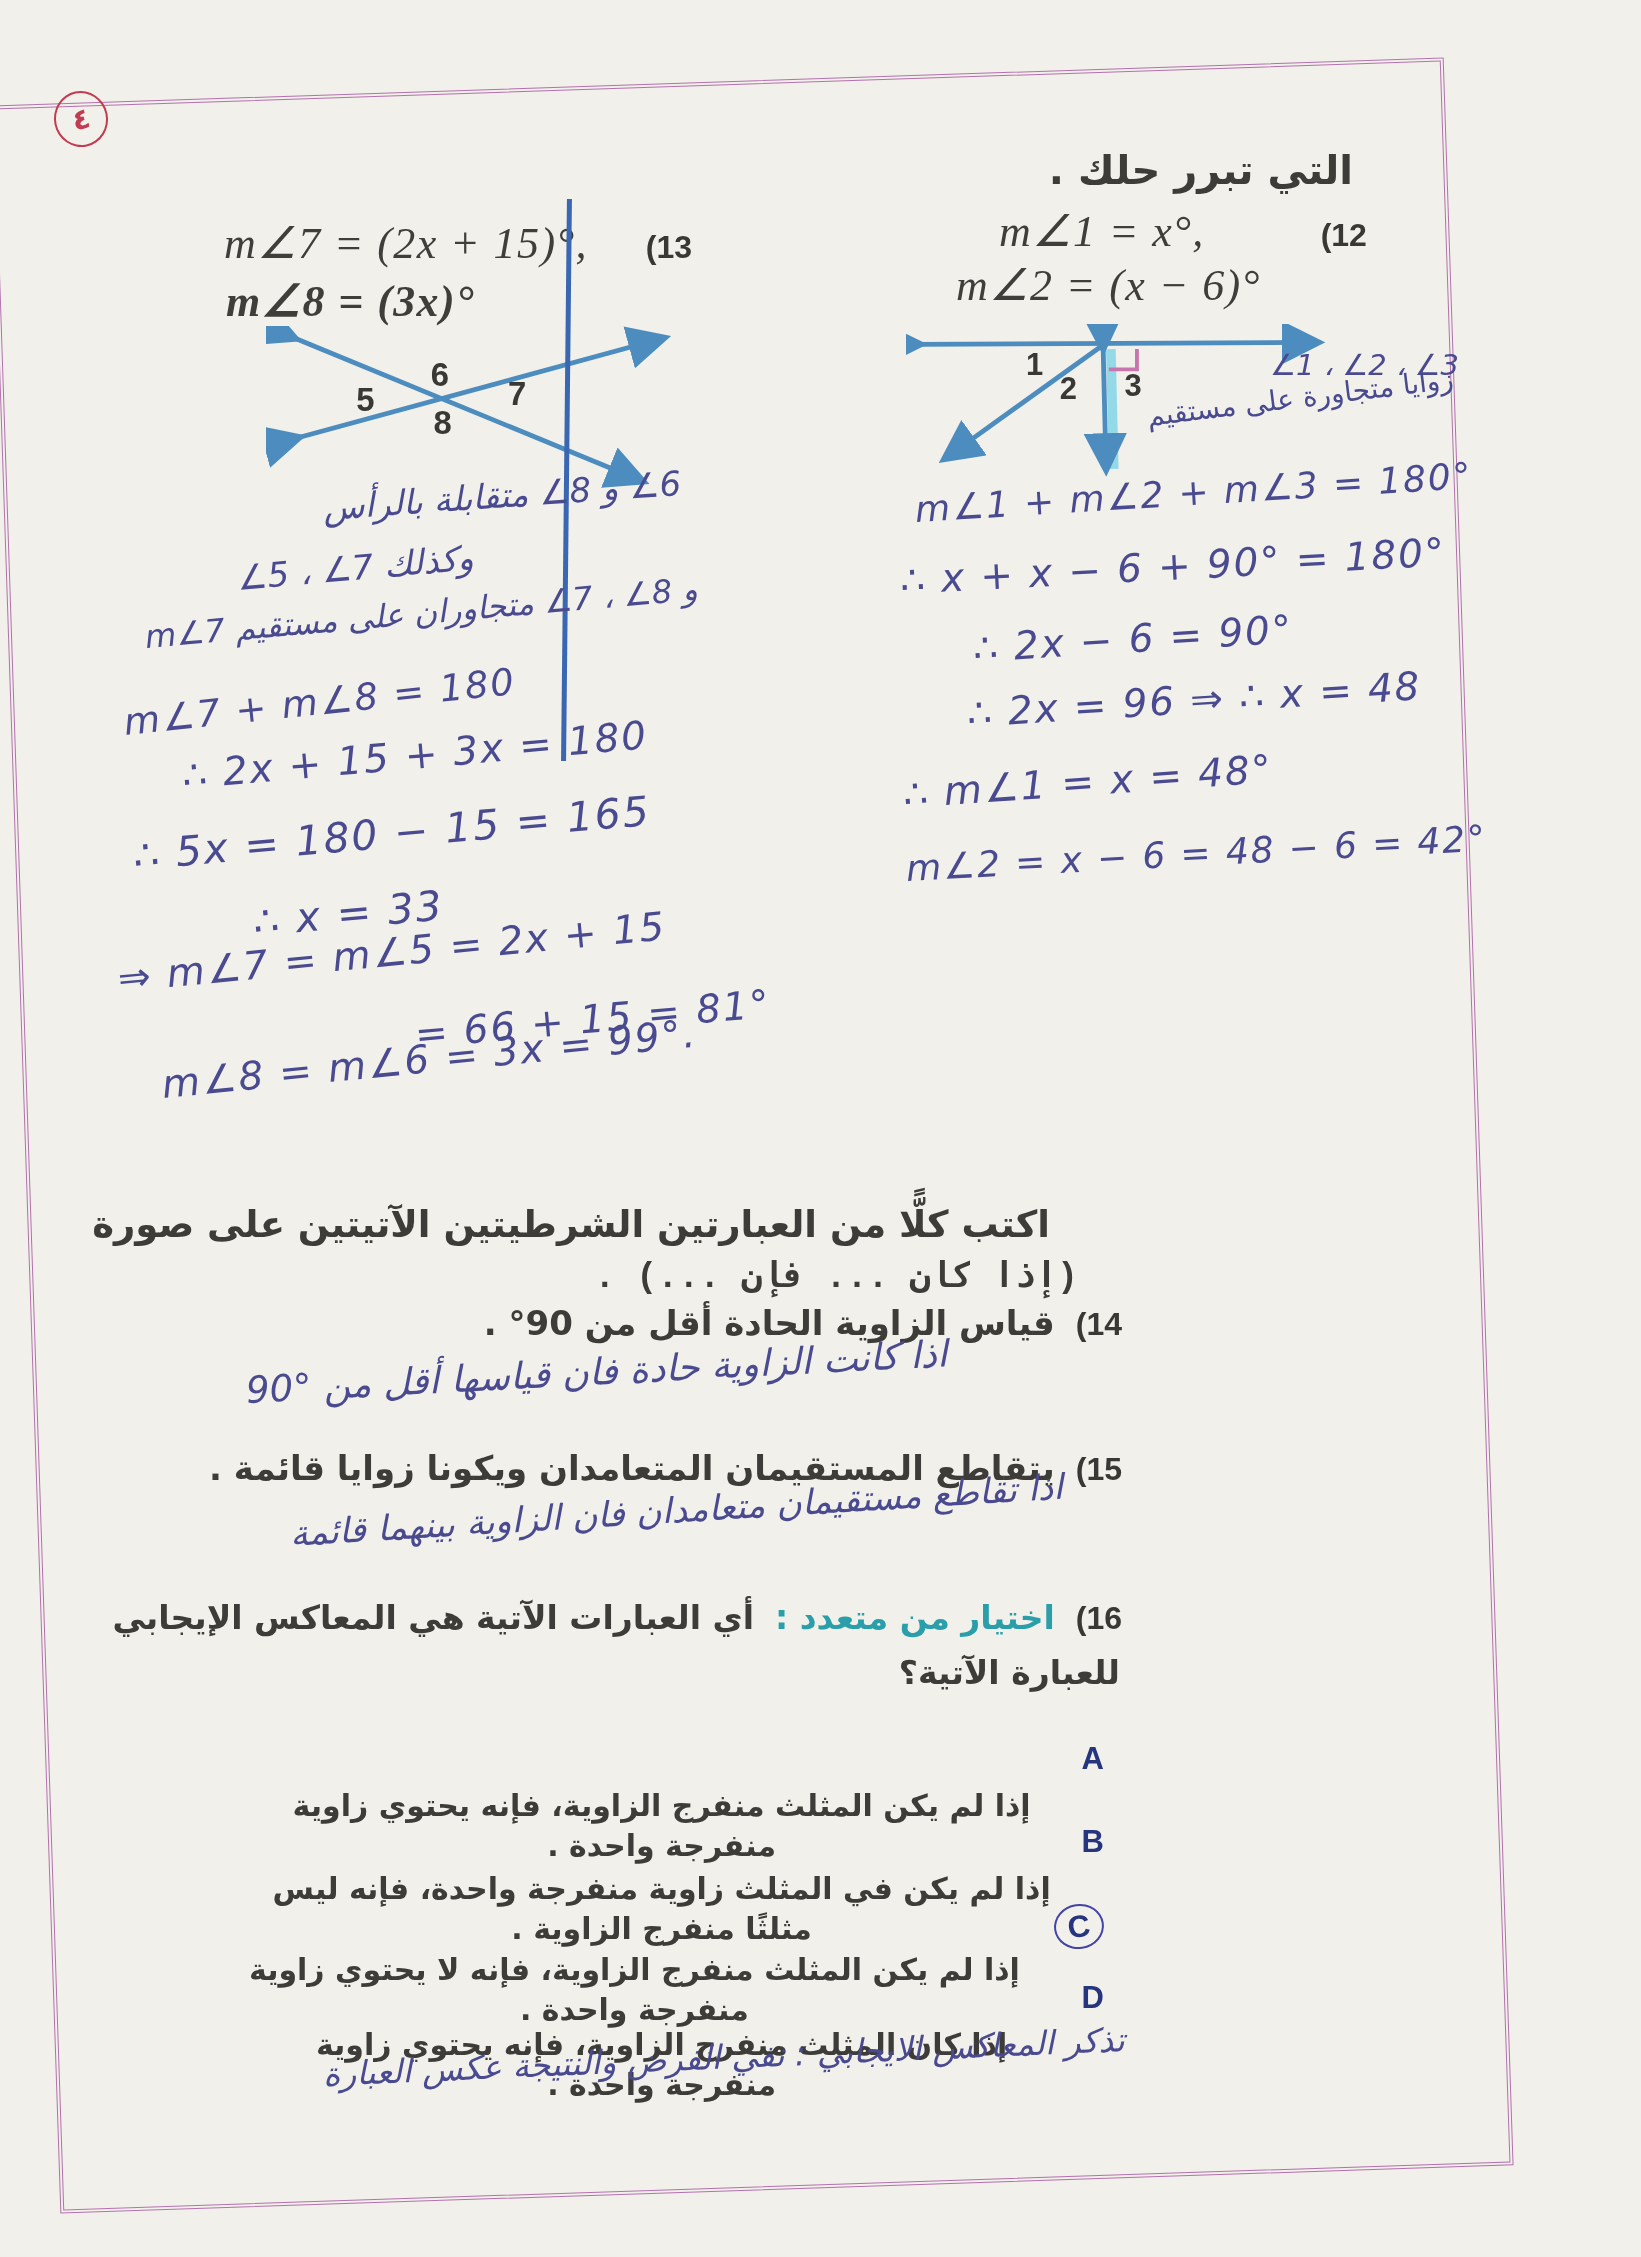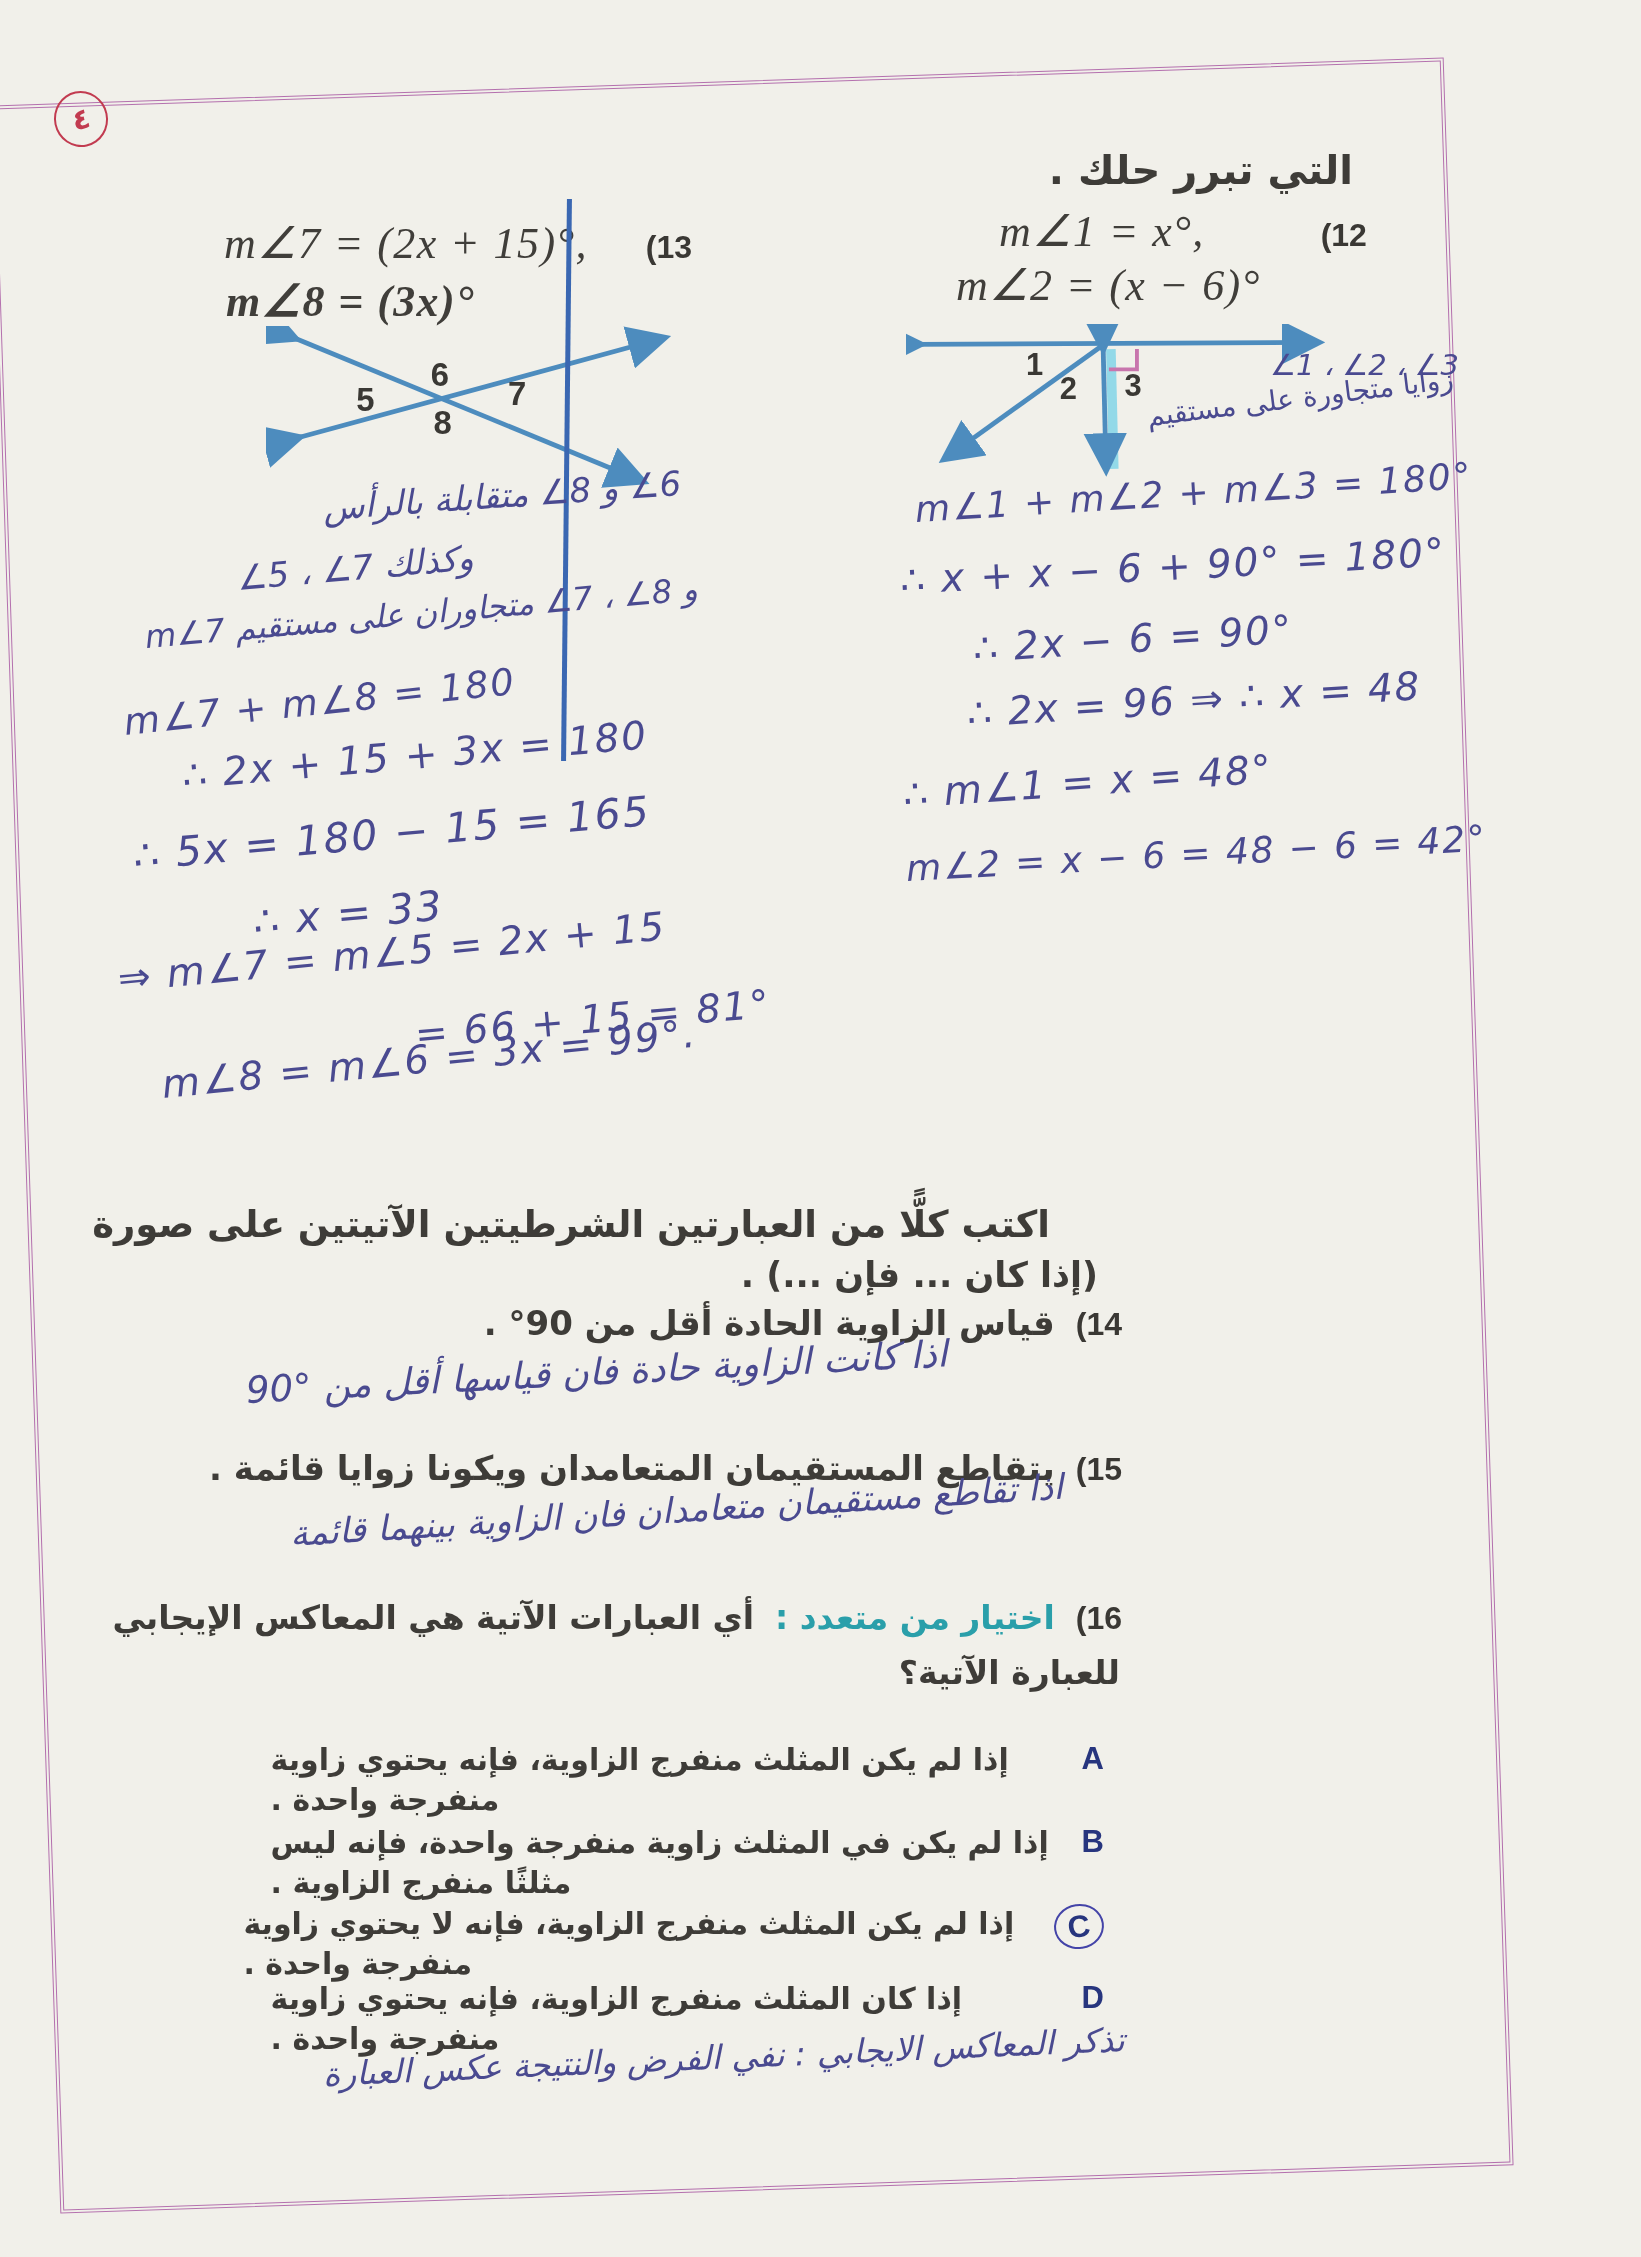--- a/index.html
+++ b/index.html
@@ -22,22 +22,22 @@
   .hw-math{font-family:"DejaVu Sans",sans-serif;font-style:italic;letter-spacing:1.9px;direction:ltr;}
   .hw-ar{direction:rtl;unicode-bidi:plaintext;}
   .divider{position:absolute;left:564px;top:199px;width:4.8px;height:562px;background:#3a67b2;transform:rotate(0.6deg);}
   .item{position:absolute;display:flex;direction:rtl;gap:21px;align-items:baseline;}
   .item-text{font-size:34px;font-weight:700;white-space:nowrap;direction:rtl;unicode-bidi:plaintext;}
   .teal{color:#2a9faa;font-weight:700;font-size:33px;white-space:nowrap;}
   .choice{position:absolute;right:537px;display:flex;direction:rtl;gap:29px;align-items:flex-start;}
   .choice-letter{font-family:"Liberation Sans",sans-serif;font-weight:700;font-size:31px;
                  color:#27357e;direction:ltr;line-height:1.2;}
   .choice-letter.circled{border:2.9px solid #4444a8;border-radius:50%;padding:1.9px 11.6px;transform:rotate(-8deg);}
-  .choice-text{font-size:30px;line-height:1.32;font-weight:700;width:782px;text-align:left;
-               direction:rtl;unicode-bidi:plaintext;}
+  .choice-text{font-size:30px;line-height:1.32;font-weight:700;width:782px;text-align:center;
+               direction:rtl;unicode-bidi:plaintext;margin-top:46px;}
   svg text{font-family:"Liberation Sans",sans-serif;font-weight:700;fill:#3a3834;}
 </style>
 </head>
 <body>
 
 <div class="paper">
 
   <div class="frame"></div>
 
   <div class="qcircle">
@@ -105,21 +105,21 @@
   <div class="abs hw hw-ar nowrap" style="left:145px;top:618px;font-size:32px;transform:rotate(-5deg);font-style:italic;">و ⁦∠7 ، ∠8⁩ متجاوران على مستقيم ⁦m∠7⁩</div>
   <div class="abs hw hw-math" style="left:124px;top:701px;font-size:37px;transform:rotate(-6deg);">m∠7 + m∠8 = 180</div>
   <div class="abs hw hw-math" style="left:182px;top:753px;font-size:39px;transform:rotate(-5deg);">∴ 2x + 15 + 3x = 180</div>
   <div class="abs hw hw-math" style="left:133px;top:832px;font-size:41px;transform:rotate(-5deg);">∴ 5x = 180 − 15 = 165</div>
   <div class="abs hw hw-math" style="left:253px;top:898px;font-size:41px;transform:rotate(-5deg);">∴ x = 33</div>
   <div class="abs hw hw-math" style="left:118px;top:956px;font-size:39px;transform:rotate(-5.5deg);">⇒ m∠7 = m∠5 = 2x + 15</div>
   <div class="abs hw hw-math" style="left:415px;top:1012px;font-size:39px;transform:rotate(-5deg);">= 66 + 15 = 81°</div>
   <div class="abs hw hw-math" style="left:162px;top:1062px;font-size:39px;transform:rotate(-5.5deg);">m∠8 = m∠6 = 3x = 99°.</div>
 
   <div class="abs print rtl nowrap" style="right:591px;top:1203px;font-size:37px;">اكتب كلًّا من العبارتين الشرطيتين الآتيتين على صورة</div>
-  <div class="abs print rtl nowrap" style="right:543px;top:1255px;font-size:35px;">(إذا كان ... فإن ...) .</div>
+  <div class="abs print rtl nowrap" style="right:563px;top:1255px;font-size:35px;font-family:Liberation Mono, monospace;">(إذا كان ... فإن ...) .</div>
 
   <div class="item" style="right:519px;top:1303px;">
     <span class="pnum">(14</span>
     <span class="item-text">قياس الزاوية الحادة أقل من 90° .</span>
   </div>
   <div class="abs hw hw-ar nowrap" style="left:246px;top:1369px;font-size:37px;transform:rotate(-3deg);font-style:italic;">اذا كانت الزاوية حادة فان قياسها أقل من ⁦90°⁩</div>
 
   <div class="item" style="right:519px;top:1448px;">
     <span class="pnum">(15</span>
     <span class="item-text">يتقاطع المستقيمان المتعامدان ويكونا زوايا قائمة .</span>

